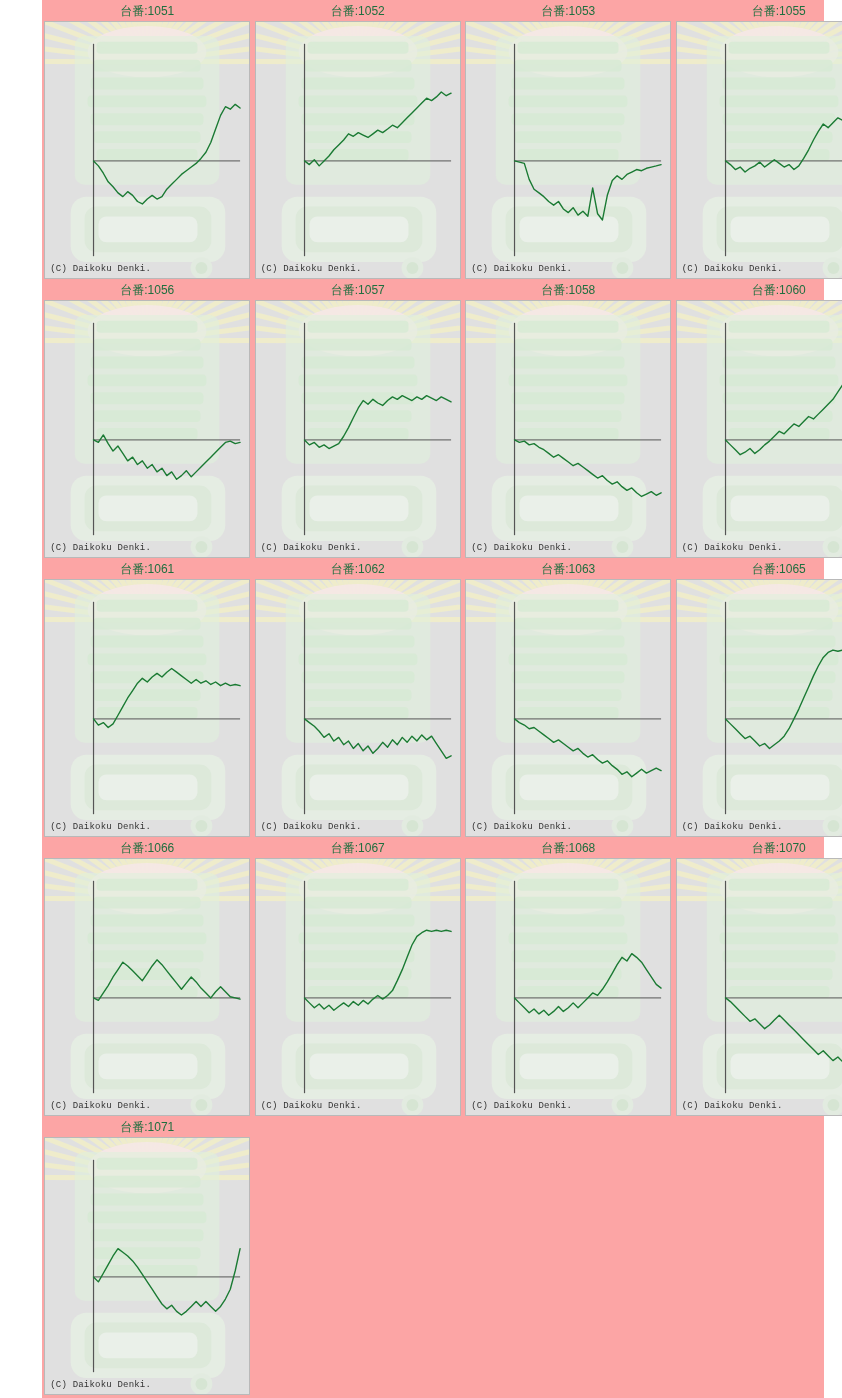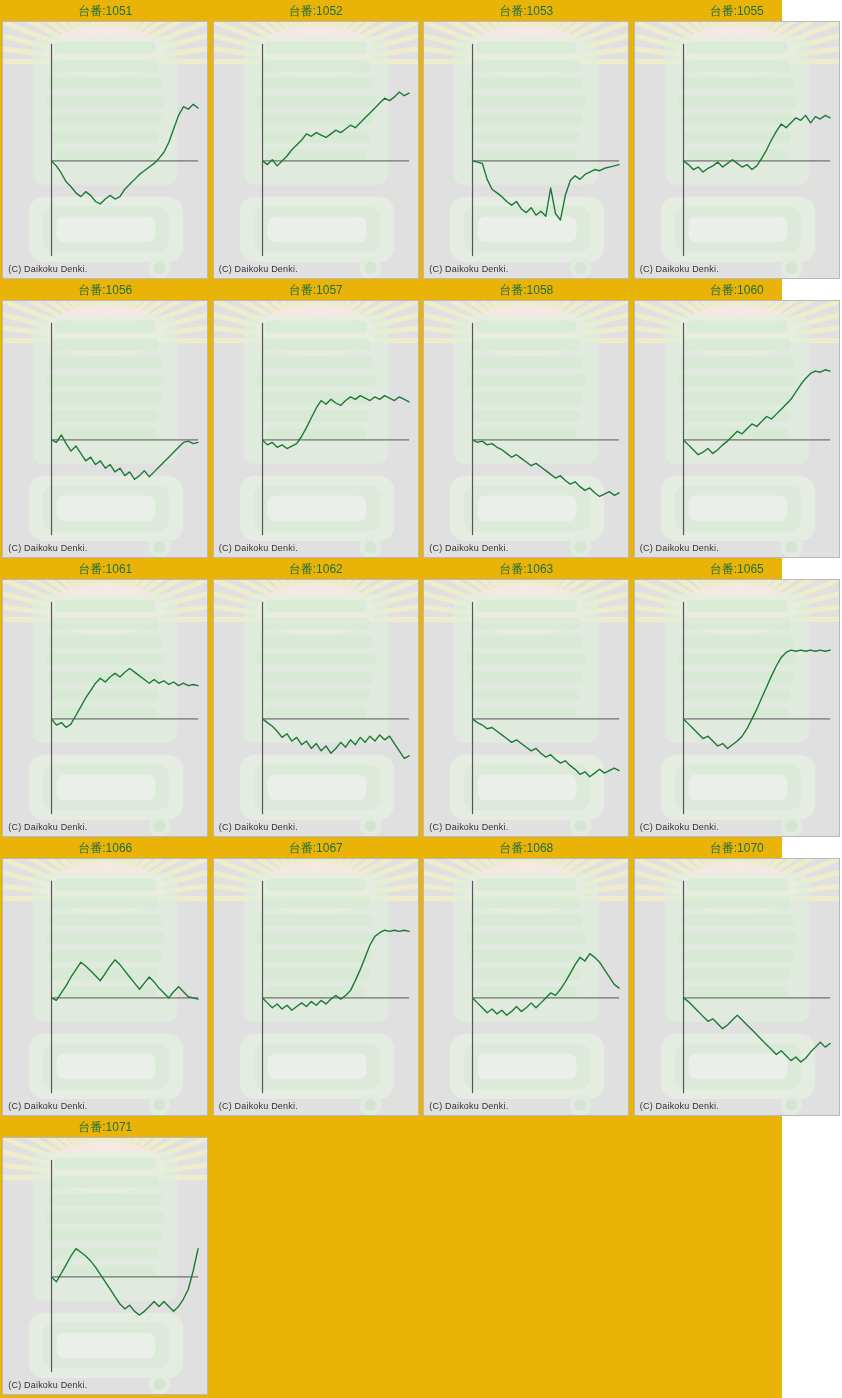--- a/index.html
+++ b/index.html
@@ -5,21 +5,22 @@
   html, body {
     margin: 0;
     padding: 0;
     background: #ffffff;
     font-family: "Liberation Sans", sans-serif;
   }
   #page {
     width: 782px;
     height: 1398px;
     position: relative;
-    background: #eab308;
+    background: #fca5a5;
+    margin-left: 42px;
   }
   .grid {
     display: flex;
     flex-wrap: wrap;
     width: 842px;
   }
   .cell {
     width: 210.5px;
     box-sizing: border-box;
     padding: 0;
@@ -54,21 +55,21 @@
     position: absolute;
     left: 0; top: 0;
     width: 100%; height: 100%;
   }
   .copyright {
     position: absolute;
     left: 5px;
     bottom: 4px;
     font-size: 9px;
     color: #333333;
-    font-family: Liberation Sans, sans-serif;
+    font-family: Liberation Mono, monospace;
     letter-spacing: 0.2px;
   }
 </style>
 </head>
 <body>
 
 <div id="page">
   <div class="grid" id="grid">
       <div class="cell">
         <div class="cell-title">台番:1051</div>

